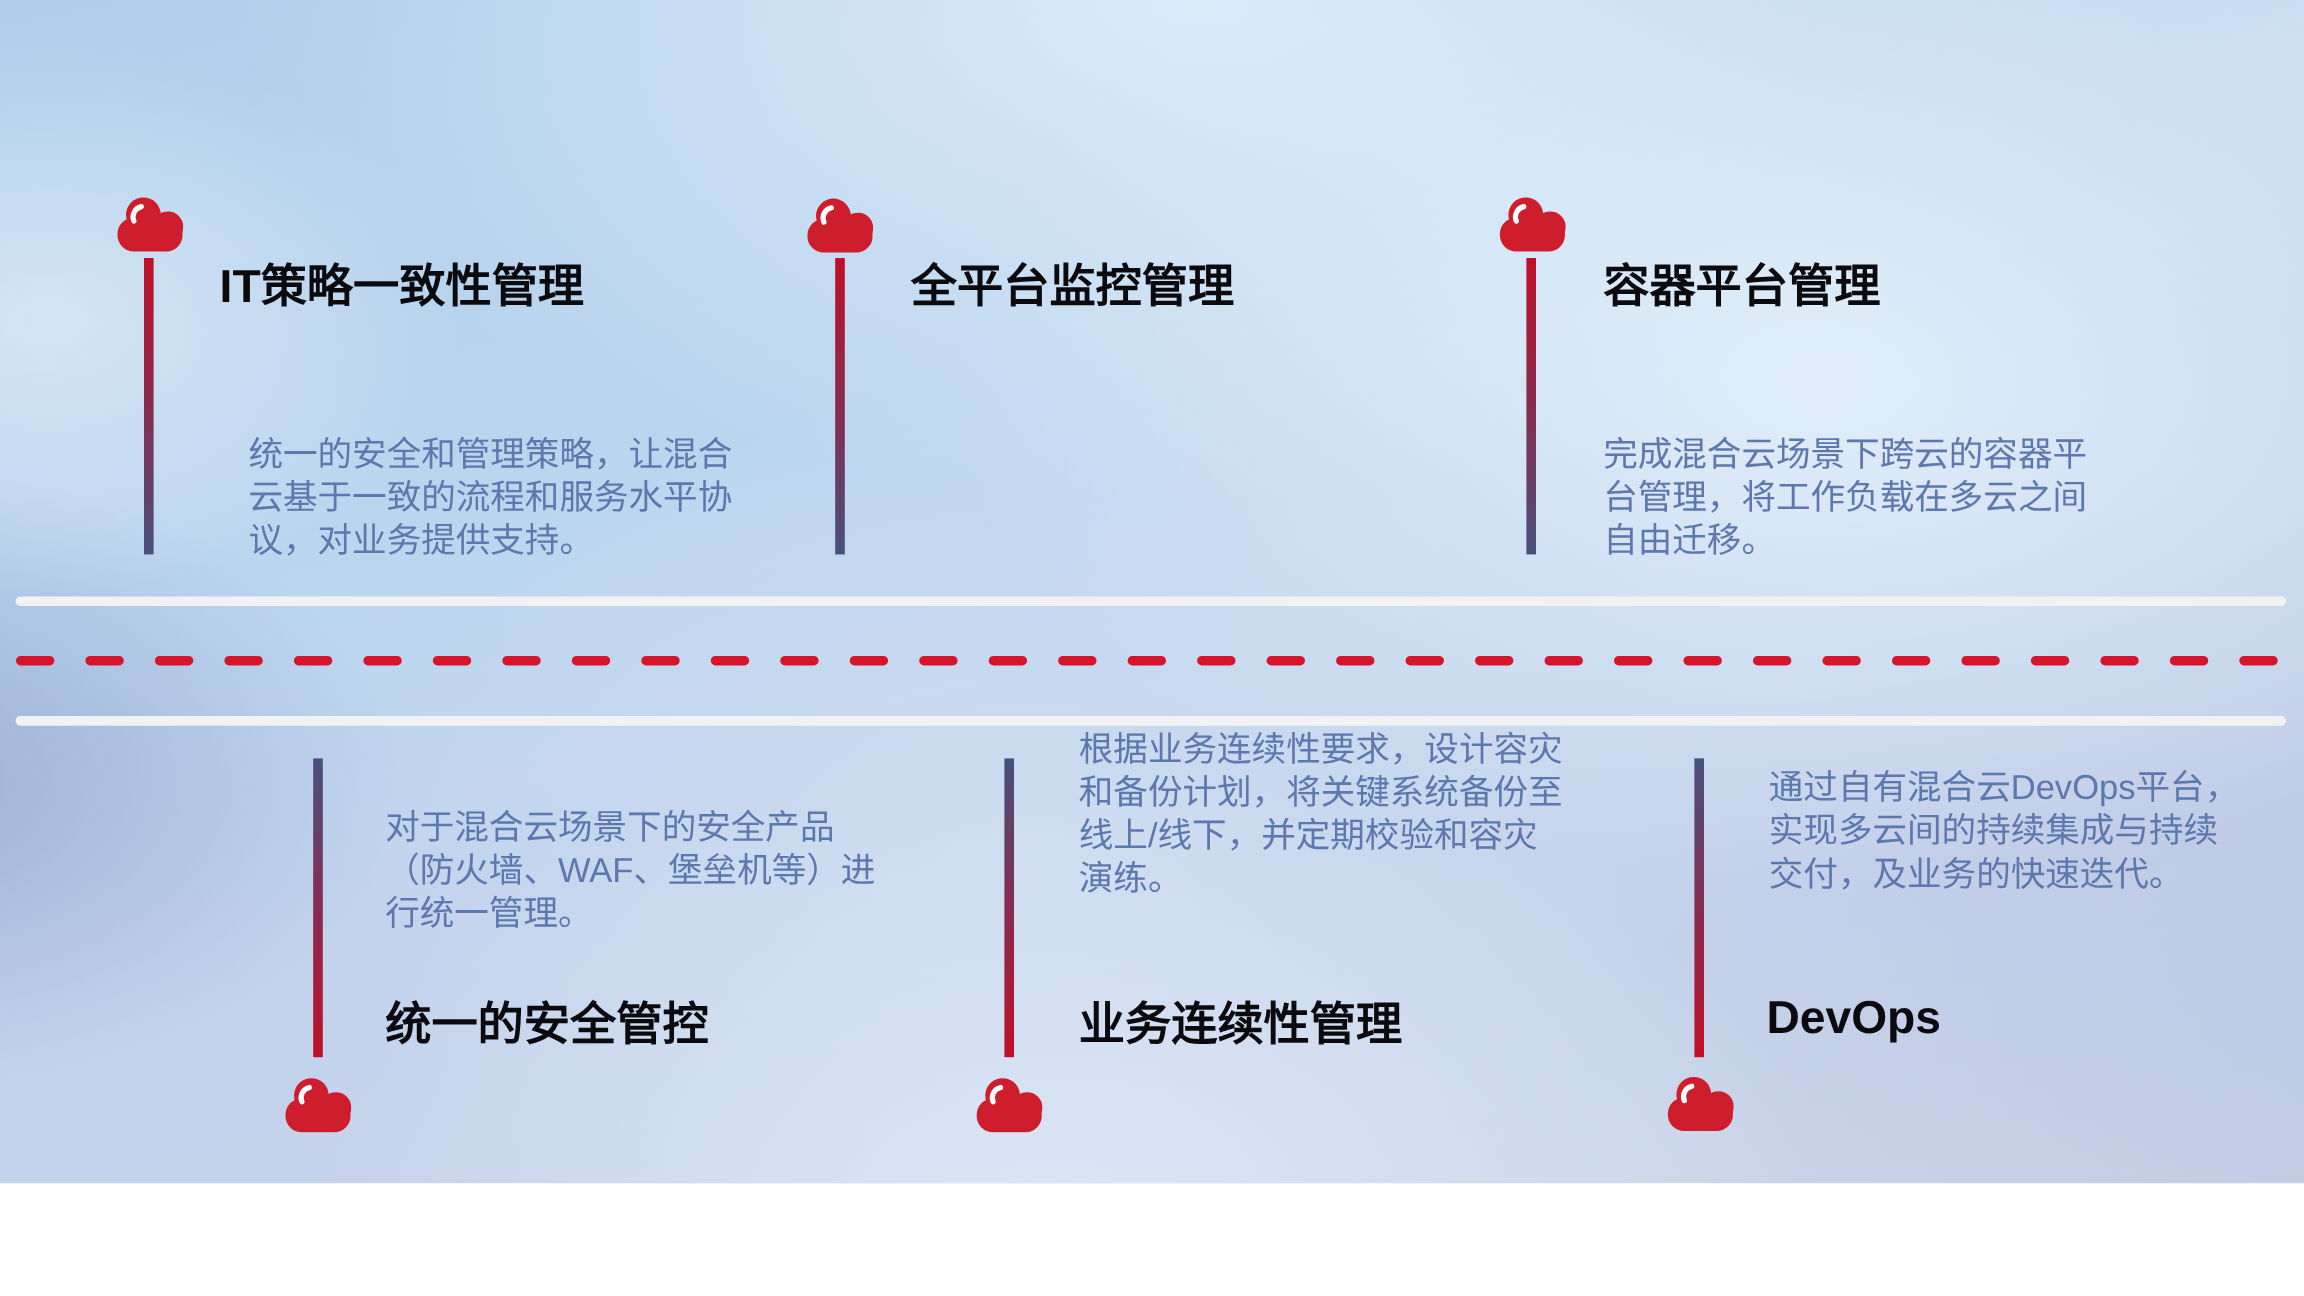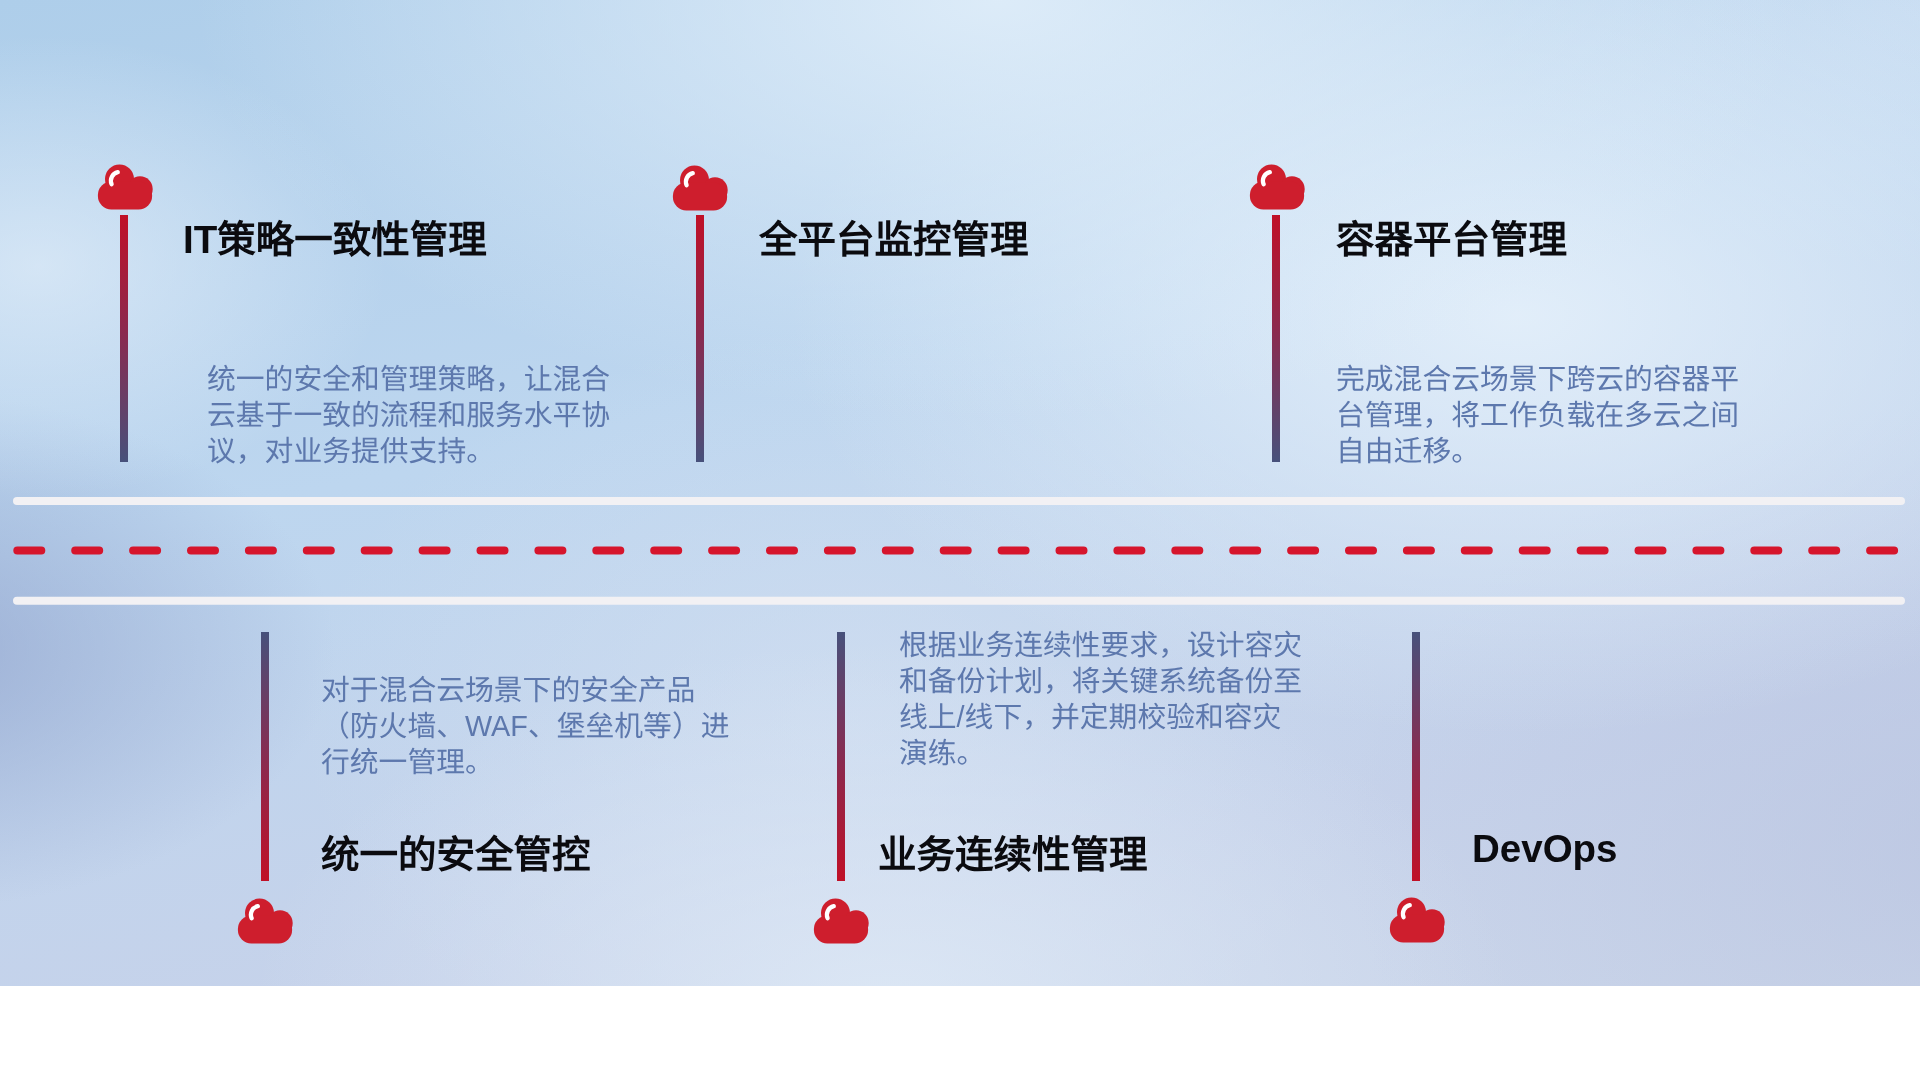--- a/index.html
+++ b/index.html
@@ -55,24 +55,24 @@
   .i2 .desc  { left:1336px; top:361px; }
 
   
   .i3 .cloud { left:236.5px; top:897.5px; }
   .i4 .cloud { left:812.5px; top:897.5px; }
   .i5 .cloud { left:1388.5px;top:896.5px; }
   .i3 .pole  { left:260.5px; top:632px; height:249px; }
   .i4 .pole  { left:836.5px; top:632px; height:249px; }
   .i5 .pole  { left:1412px;  top:632px; height:249px; }
   .i3 .title { left:321px;  top:831px;text-align:right; }
-  .i4 .title { left:878px;  top:831px; }
+  .i4 .title { left:899px;  top:831px; }
   .i5 .title { left:1472px; top:825px; }
   .i3 .desc  { left:321px;  top:672px; }
-  .i4 .desc  { left:899px;  top:627px; }
+  .i4 .desc  { left:899px;  top:607px; }
   .i5 .desc  { left:1474px; top:639px; }
 </style>
 </head>
 <body>
 
 <div class="stage">
 
   <svg class="lines" viewBox="0 0 1920 1080" xmlns="http://www.w3.org/2000/svg" aria-hidden="true">
     <line x1="17" y1="501" x2="1901" y2="501" stroke="#f2f1f4" stroke-width="8" stroke-linecap="round"></line>
     <line x1="17.3" y1="550.6" x2="1945" y2="550.6" stroke="#d6152c" stroke-width="8" stroke-linecap="round" stroke-dasharray="24 33.9"></line>
@@ -161,15 +161,18 @@
     <svg class="cloud" viewBox="0 0 56 46" xmlns="http://www.w3.org/2000/svg">
       <g fill="#ce1e2d">
         <circle cx="22.5" cy="15" r="14.5"></circle>
         <circle cx="43" cy="25" r="12.7"></circle>
         <rect x="0.9" y="17.5" width="54.2" height="28" rx="13.5"></rect>
       </g>
       <path d="M 14.6 20.2 A 8.8 8.8 0 0 1 20.8 8.2" fill="none" stroke="#ffffff" stroke-width="4.3" stroke-linecap="round"></path>
     </svg>
     <div class="pole"></div>
     <div class="title">DevOps</div>
+    <div class="desc">通过自有混合云DevOps平台，
+实现多云间的持续集成与持续
+交付，及业务的快速迭代。</div>
   </div>
 
 </div>
 
 </body></html>

